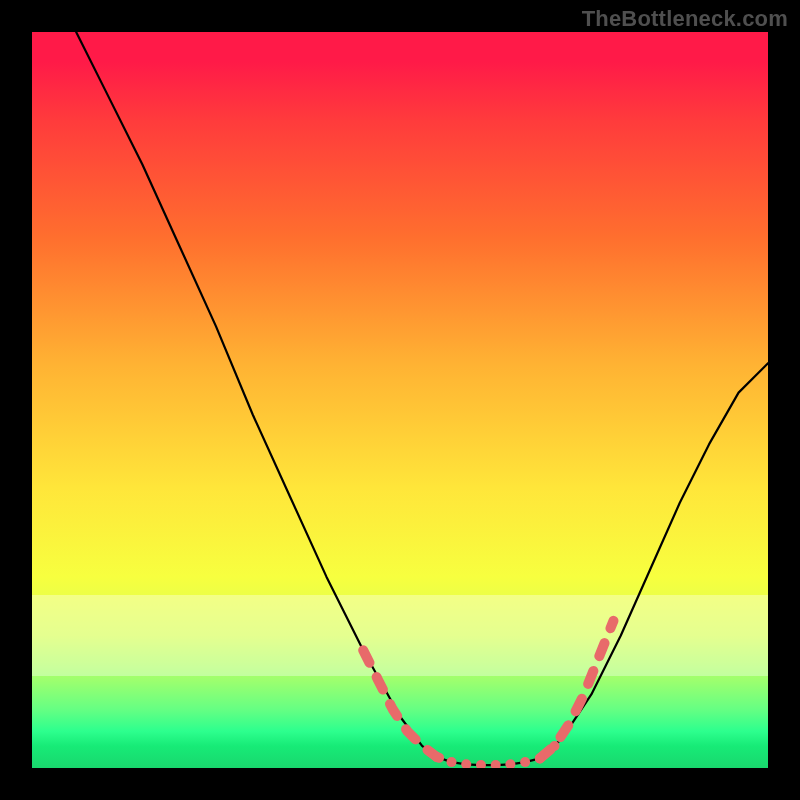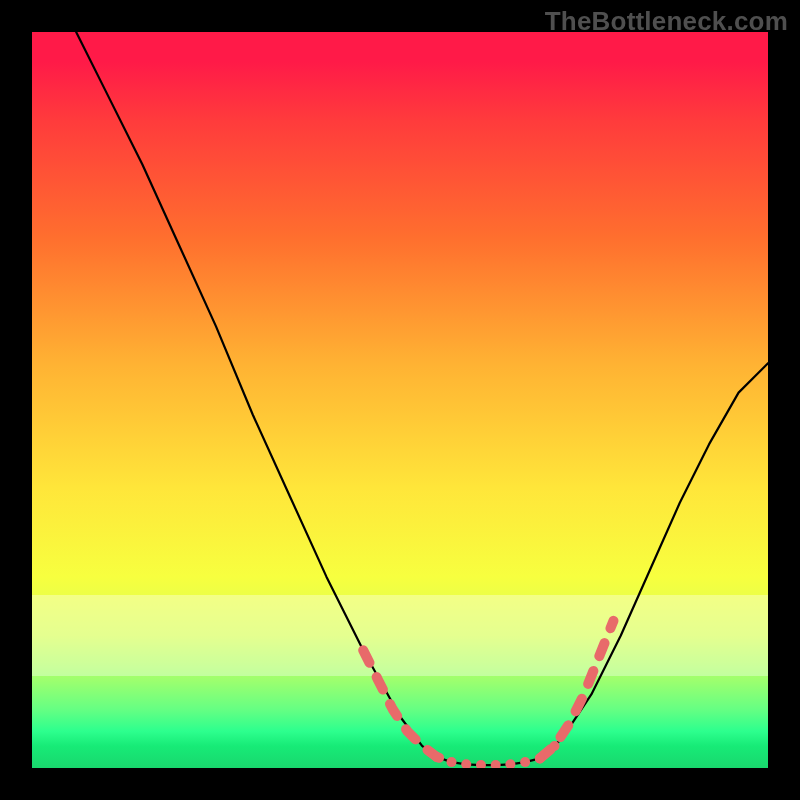--- a/index.html
+++ b/index.html
@@ -54,21 +54,21 @@
     right: 0;
     top: 76.5%;
     height: 11%;
     background: rgba(255,255,255,0.35);
   }
   .watermark {
     position: absolute;
     top: 6px;
     right: 12px;
     color: #4f4f4f;
-    font-size: 26px;
+    font-size: 22px;
     font-weight: 600;
     letter-spacing: 0.2px;
   }
   svg.curve {
     position: absolute;
     inset: 0;
   }
 </style>
 </head>
 <body>

